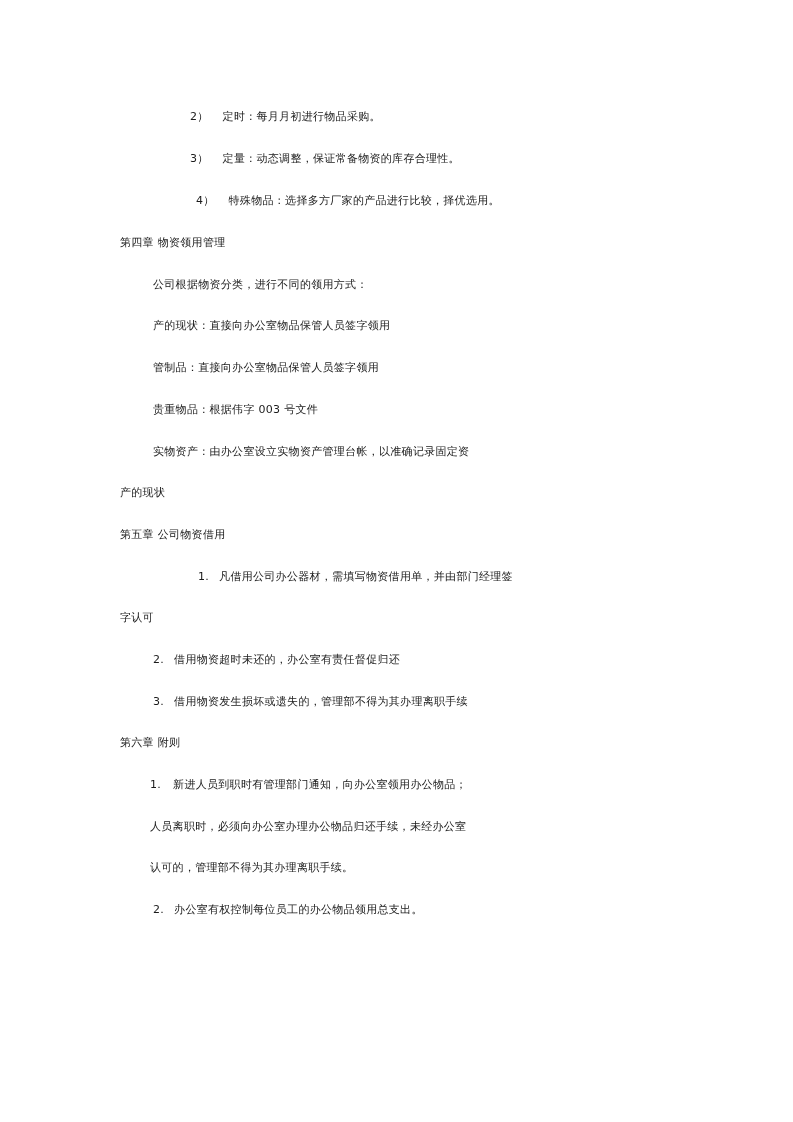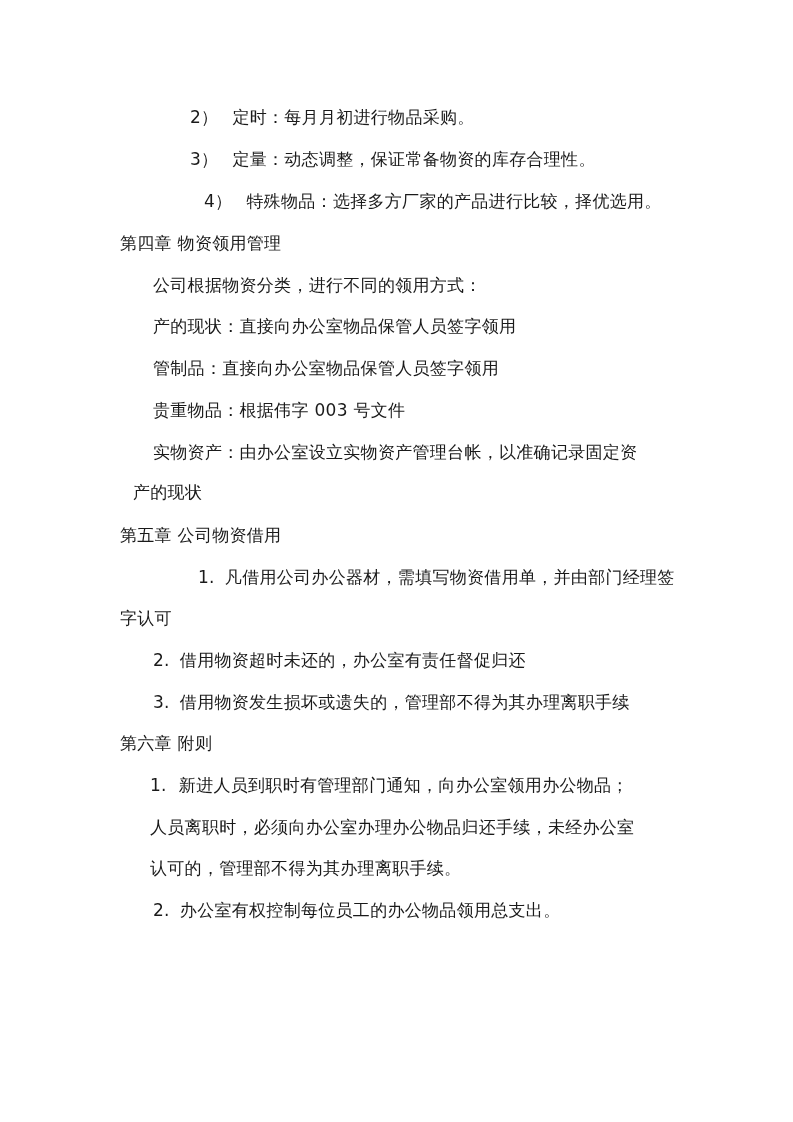--- a/index.html
+++ b/index.html
@@ -1,42 +1,42 @@
 <!DOCTYPE html>
 <html><head>
 <meta charset="utf-8">
 <style>
   html, body { margin: 0; padding: 0; background: #ffffff; }
   body { width: 793px; height: 1122px; position: relative; overflow: hidden;
          font-family: "DejaVu Sans", "Liberation Sans", sans-serif; color: #1a1a1a; }
-  .line { position: absolute; font-size: 17px; line-height: 22px; white-space: nowrap; letter-spacing: 0.3px; }
+  .line { position: absolute; font-size: 11px; line-height: 22px; white-space: nowrap; letter-spacing: 0.3px; }
   .num { display: inline-block; }
   .gap { display: inline-block; width: 14px; }
 </style>
 </head>
 <body>
 
 <div>
   <div class="line" style="left:190px;top:106px;">
     <span class="num">2）</span><span class="gap"></span><span>定时：每月月初进行物品采购。</span>
   </div>
   <div class="line" style="left:190px;top:148px;">
     <span class="num">3）</span><span class="gap"></span><span>定量：动态调整，保证常备物资的库存合理性。</span>
   </div>
-  <div class="line" style="left:204px;top:190px;">
+  <div class="line" style="left:196px;top:190px;">
     <span class="num">4）</span><span class="gap"></span><span>特殊物品：选择多方厂家的产品进行比较，择优选用。</span>
   </div>
 
   <div class="line" style="left:120px;top:232px;">第四章 物资领用管理</div>
   <div class="line" style="left:153px;top:274px;">公司根据物资分类，进行不同的领用方式：</div>
   <div class="line" style="left:153px;top:315px;">产的现状：直接向办公室物品保管人员签字领用</div>
   <div class="line" style="left:153px;top:357px;">管制品：直接向办公室物品保管人员签字领用</div>
   <div class="line" style="left:153px;top:399px;">贵重物品：根据伟字 003 号文件</div>
   <div class="line" style="left:153px;top:441px;">实物资产：由办公室设立实物资产管理台帐，以准确记录固定资</div>
-  <div class="line" style="left:133px;top:482px;font-family:Liberation Serif, serif;">产的现状</div>
+  <div class="line" style="left:120px;top:482px;">产的现状</div>
 
   <div class="line" style="left:120px;top:524px;">第五章 公司物资借用</div>
   <div class="line" style="left:153px;top:566px;margin-left:45px;">
     <span class="num">1.</span><span class="gap" style="width:10px"></span><span>凡借用公司办公器材，需填写物资借用单，并由部门经理签</span>
   </div>
   <div class="line" style="left:120px;top:607px;">字认可</div>
   <div class="line" style="left:153px;top:649px;">
     <span class="num">2.</span><span class="gap" style="width:10px"></span><span>借用物资超时未还的，办公室有责任督促归还</span>
   </div>
   <div class="line" style="left:153px;top:691px;">

